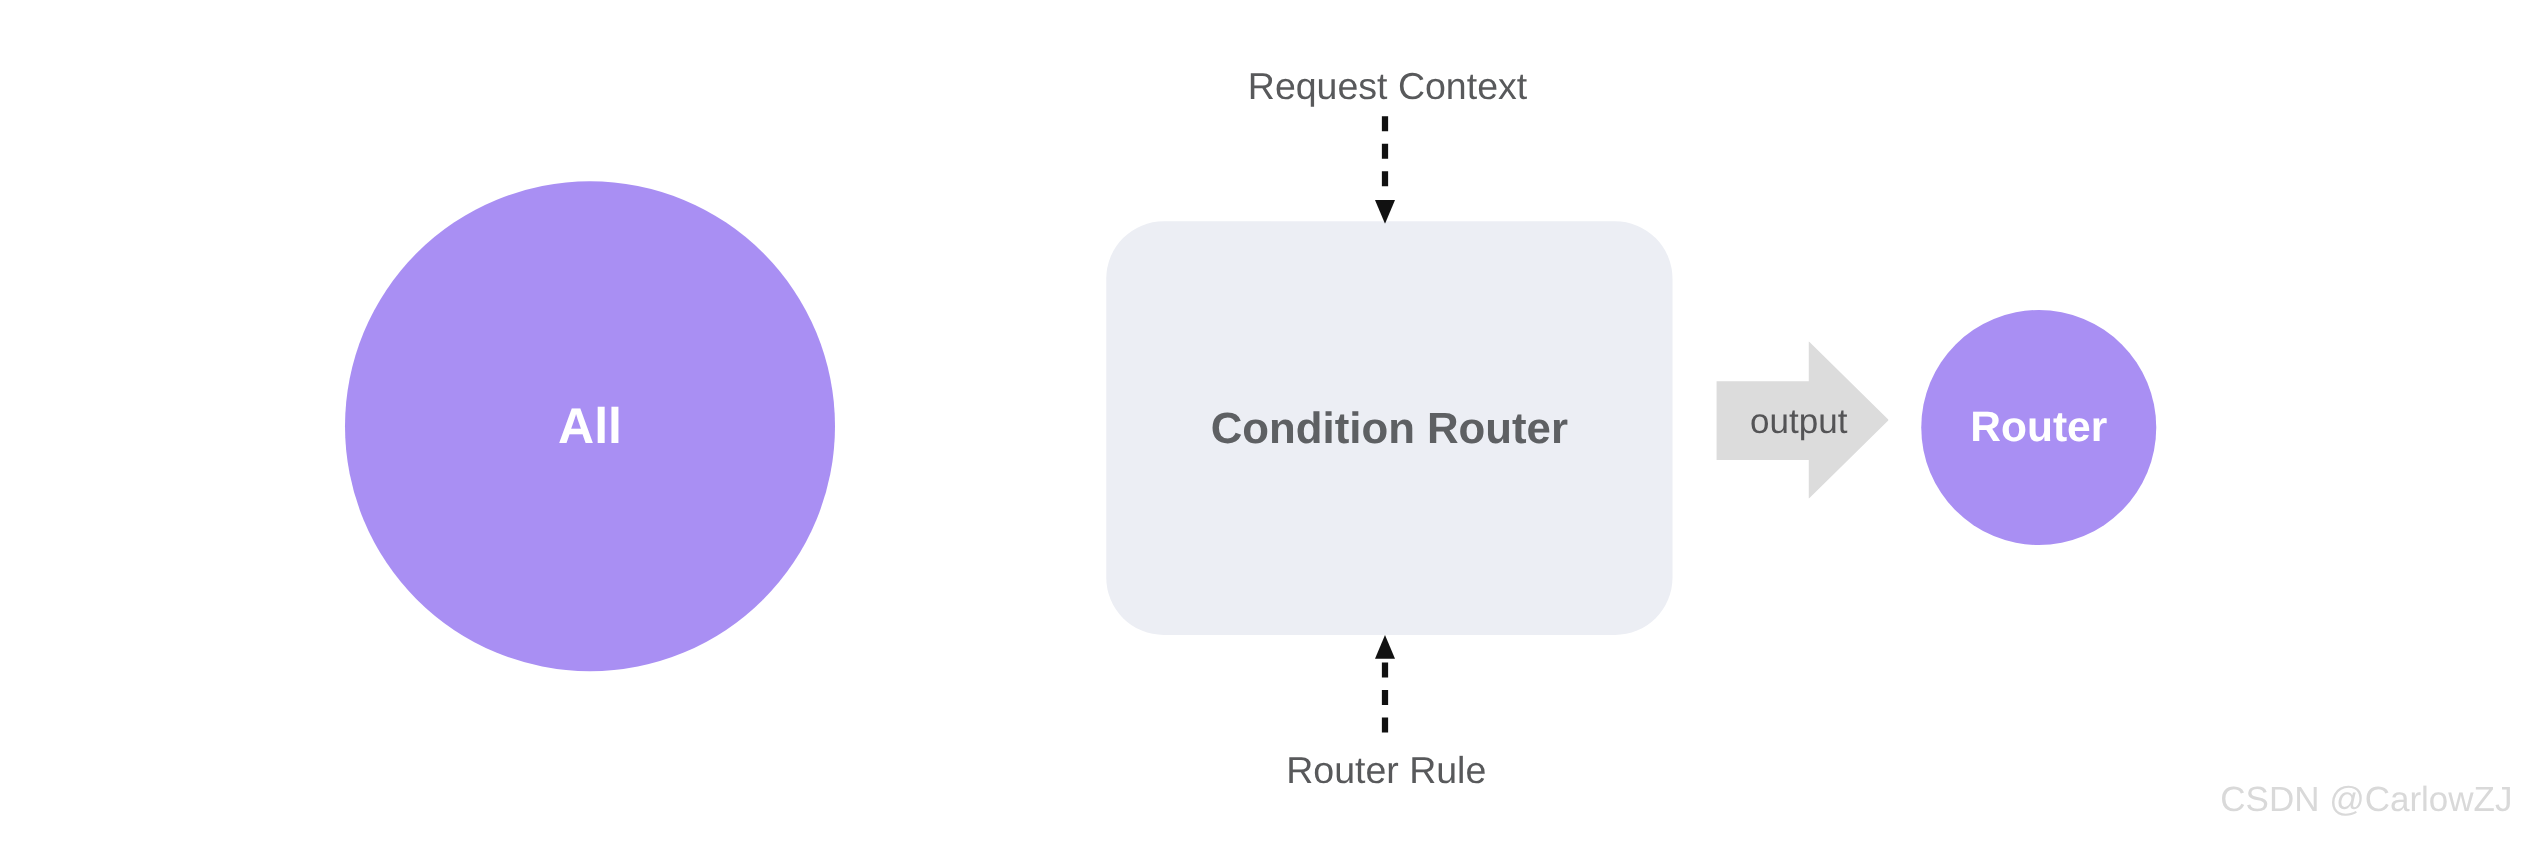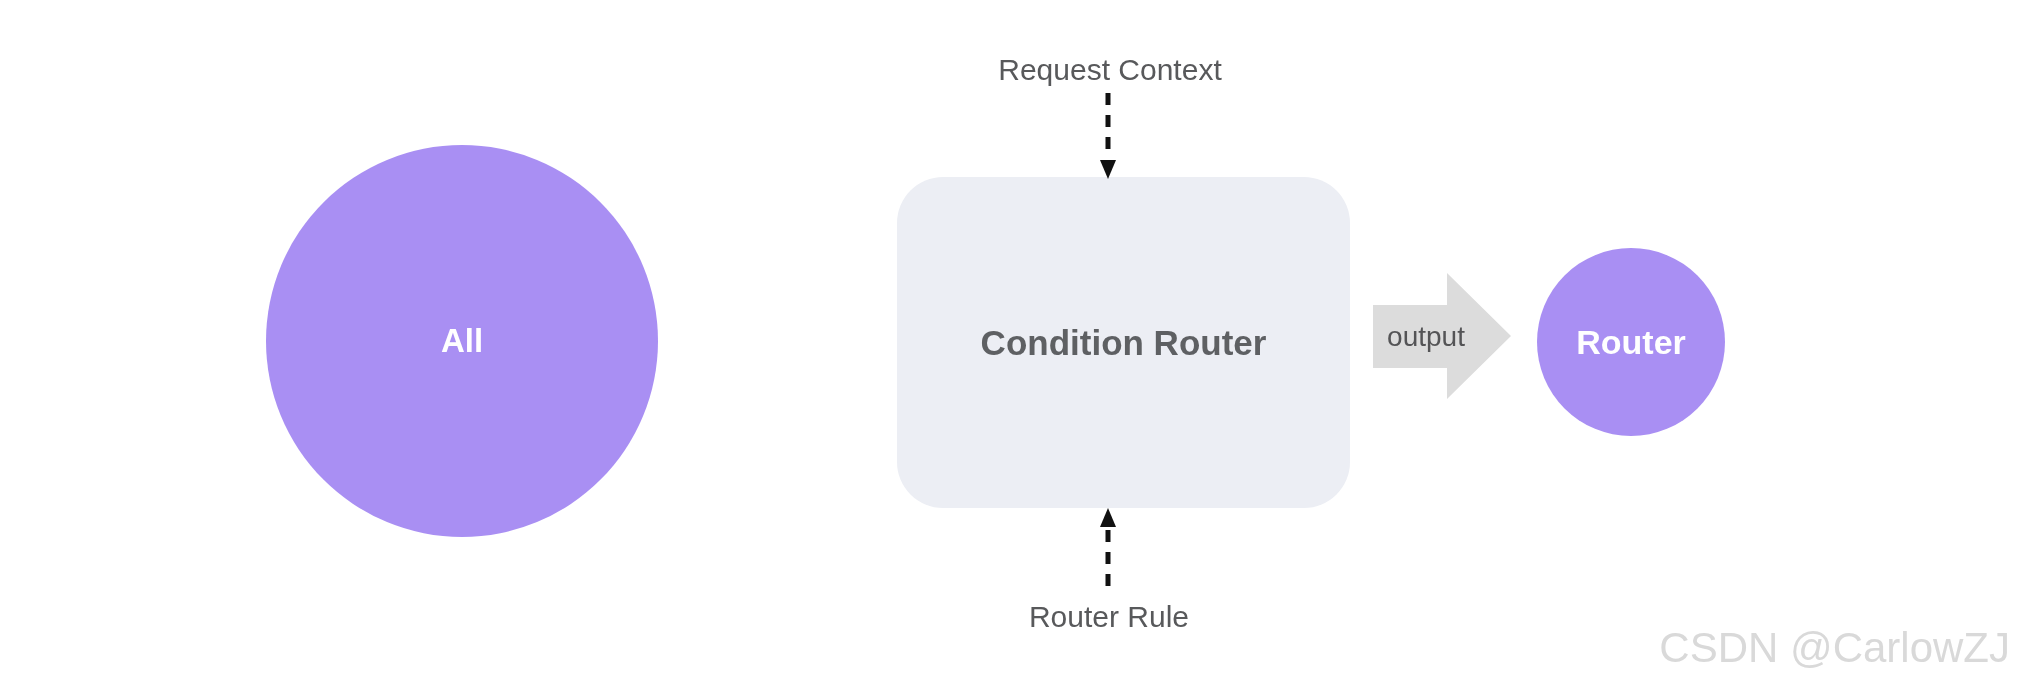--- a/index.html
+++ b/index.html
@@ -22,25 +22,25 @@
     background: #a98ff3;
     display: flex;
     flex-direction: column;
     align-items: center;
     justify-content: center;
     text-align: center;
     color: #ffffff;
     font-weight: bold;
   }
   .circle-all {
-    left: 266px;
+    left: 276px;
     top: 145px;
     width: 392px;
     height: 392px;
-    font-size: 33px;
+    font-size: 40px;
     line-height: 44px;
   }
   .circle-subset {
     left: 1537px;
     top: 248px;
     width: 188px;
     height: 188px;
     font-size: 34px;
   }
   
@@ -48,21 +48,20 @@
     position: absolute;
     left: 885px;
     top: 177px;
     width: 453px;
     height: 331px;
     background: #eceef4;
     border-radius: 46px;
     display: flex;
     align-items: center;
     justify-content: center;
-    margin-left: 12px;
   }
   .router-box .box-label {
     color: #5e6063;
     font-weight: bold;
     font-size: 35px;
   }
   
   .block-arrow {
     position: absolute;
     background: #dcdcdc;
@@ -85,21 +84,21 @@
     clip-path: polygon(0 33px, 86px 33px, 86px 0, 151px 64px, 86px 129px, 86px 96px, 0 96px);
   }
   .arrow-input .arrow-label { left: 0; width: 118px; }
   .arrow-output {
     left: 1373px;
     top: 273px;
     width: 138px;
     height: 126px;
     clip-path: polygon(0 32px, 74px 32px, 74px 0, 138px 63px, 74px 126px, 74px 95px, 0 95px);
   }
-  .arrow-output .arrow-label { left: 0; width: 106px; }
+  .arrow-output .arrow-label { left: 0; width: 106px; padding-left: 13px; }
   
   .dashed-arrow {
     position: absolute;
     width: 22px;
     height: 88px;
   }
   .dashed-top { left: 1097px; top: 91px; }
   .dashed-bottom { left: 1097px; top: 508px; }
   
   .float-label {
@@ -110,21 +109,21 @@
     font-size: 30px;
   }
   .label-request-context { left: 910px; top: 53px; }
   .label-router-rule { left: 909px; top: 600px; }
   
   .watermark {
     position: absolute;
     right: 10px;
     top: 624px;
     color: #d9d9d9;
-    font-size: 42px;
+    font-size: 28px;
     text-shadow: 1px 1px 0 #ffffff;
   }
 </style>
 </head>
 <body>
 
 <div class="canvas">
 
   <div class="circle circle-all">
     <span>All</span>

